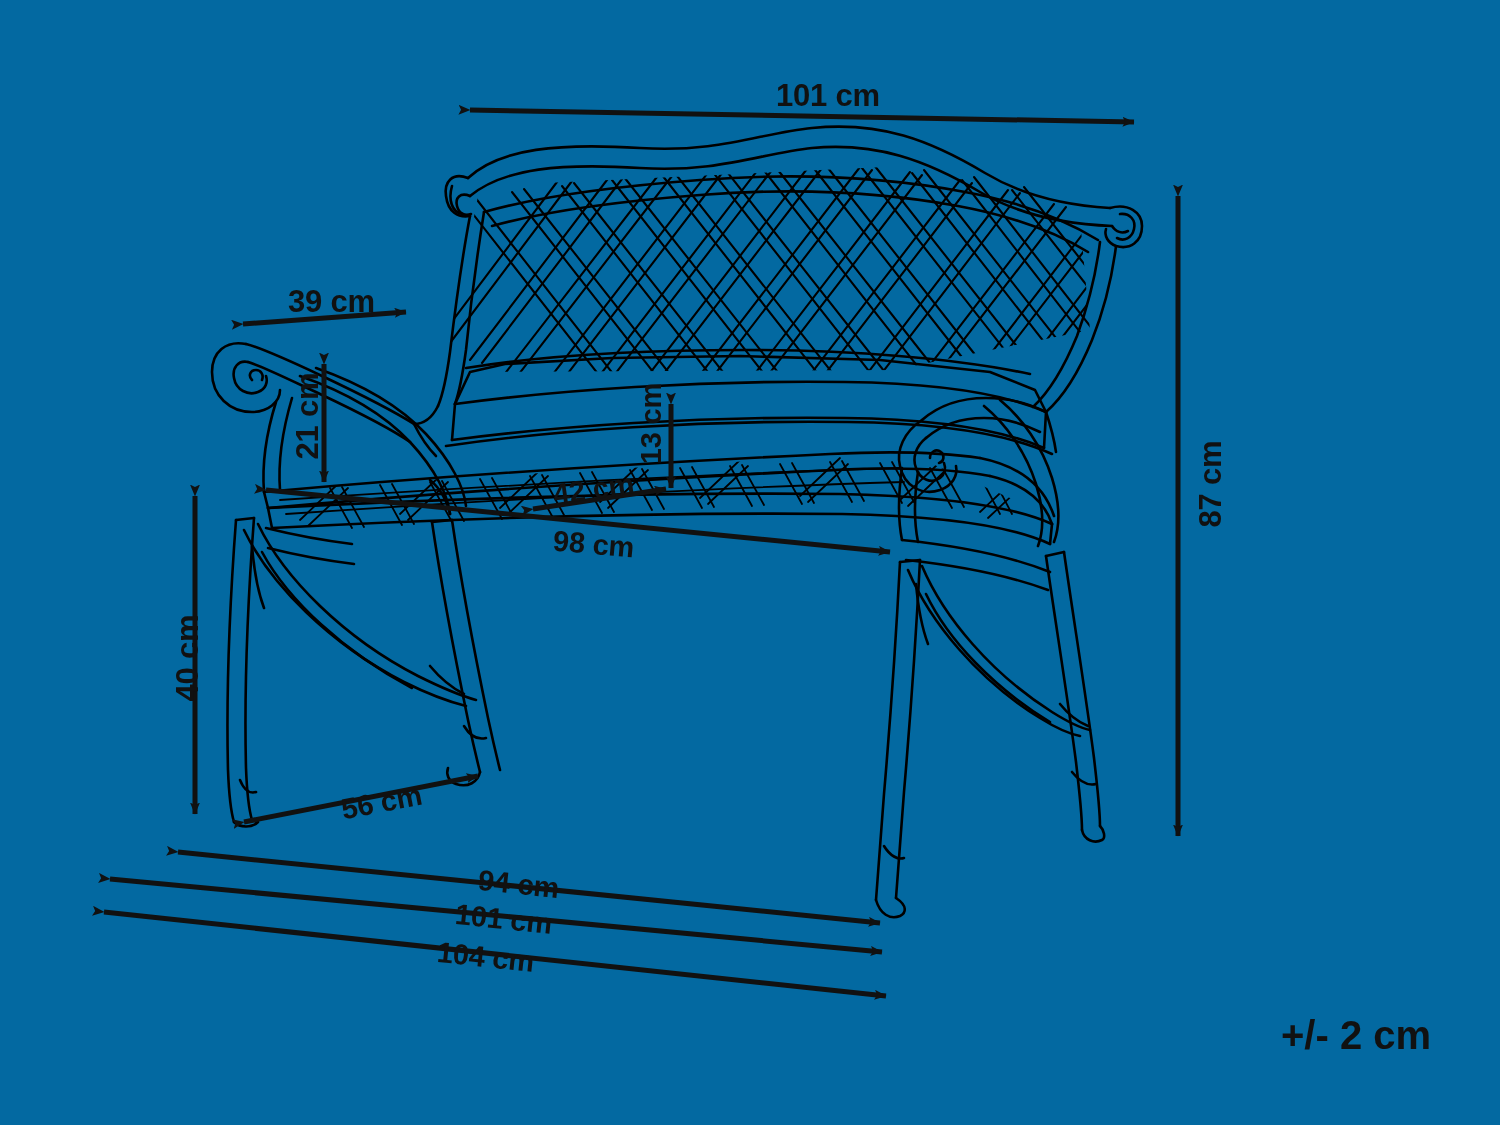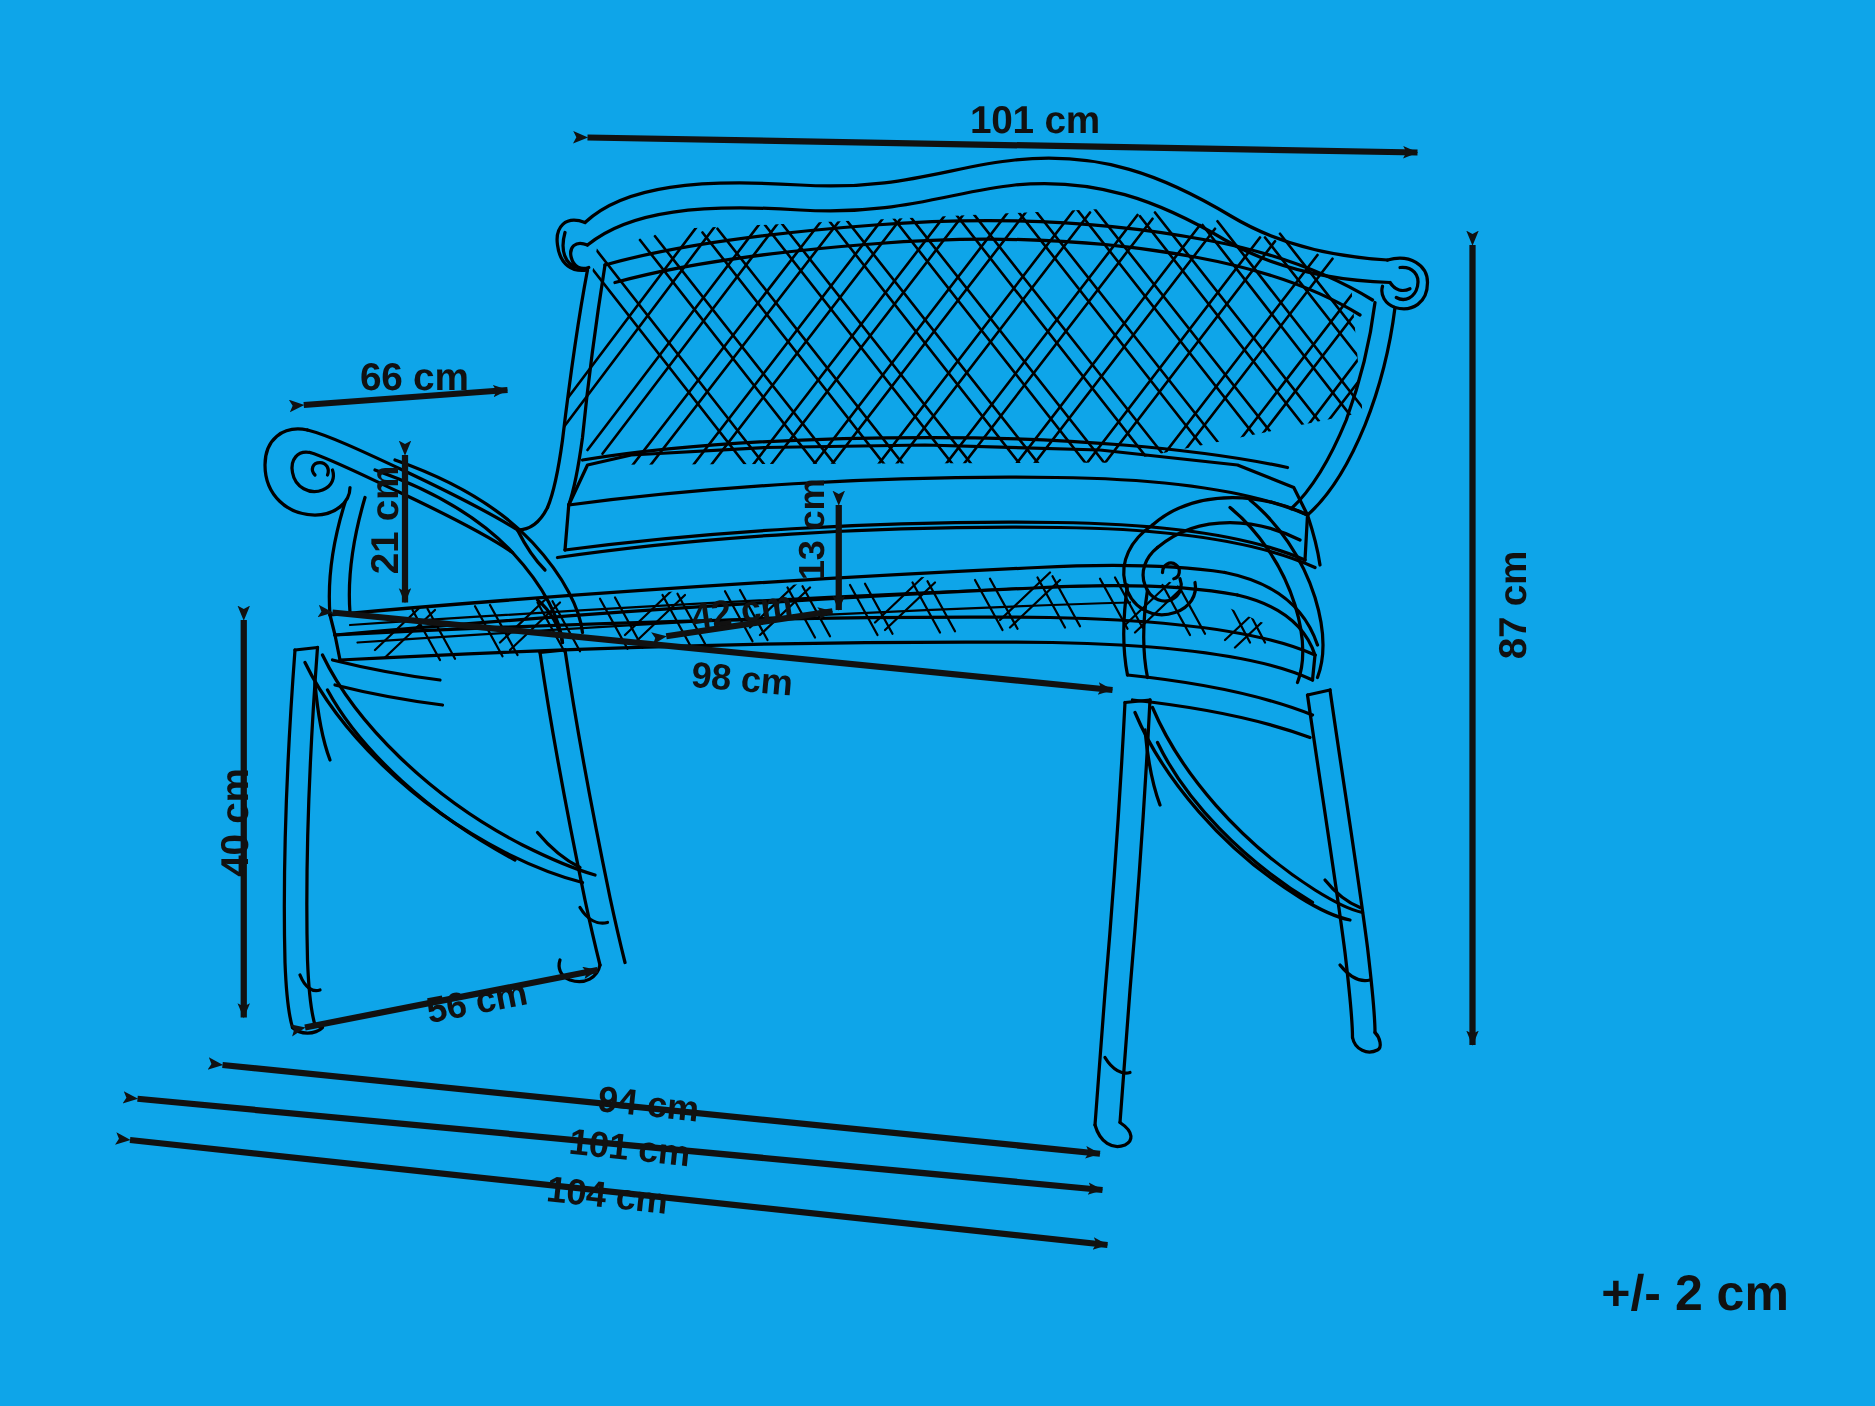--- a/index.html
+++ b/index.html
@@ -10,21 +10,21 @@
   body {
     width: 1500px;
     height: 1125px;
     font-family: "Liberation Sans", sans-serif;
     overflow: hidden;
   }
   #stage {
     position: relative;
     width: 1500px;
     height: 1125px;
-    background: #0ea5e9;
+    background: #0369a1;
   }
   #stage svg {
     position: absolute;
     top: 0;
     left: 0;
     width: 1500px;
     height: 1125px;
   }
   .dim-label {
     position: absolute;
@@ -338,21 +338,21 @@
     <line x1="178" y1="852" x2="880" y2="923" marker-start="url(#ah)" marker-end="url(#ah2)"></line>
 
     <line x1="110" y1="879" x2="882" y2="952" marker-start="url(#ah)" marker-end="url(#ah2)"></line>
 
     <line x1="104" y1="912" x2="886" y2="996" marker-start="url(#ah)" marker-end="url(#ah2)"></line>
   </g>
 </svg>
 
 <div class="dim-label sz-lg" style="left:776px; top:78px;">101 cm</div>
 
-<div class="dim-label sz-lg" style="left:288px; top:284px;">66 cm</div>
+<div class="dim-label sz-lg" style="left:288px; top:284px;">39 cm</div>
 
 <div class="dim-label sz-lg rot-90" style="left:248px; top:398px; width:120px; text-align:center;">21 cm</div>
 
 <div class="dim-label sz-md rot-90" style="left:596px; top:407px; width:110px; text-align:center;">13 cm</div>
 
 <div class="dim-label sz-md" style="left:553px; top:473px; transform:rotate(-8deg);">42 cm</div>
 
 <div class="dim-label sz-md" style="left:553px; top:528px; transform:rotate(5deg);">98 cm</div>
 
 <div class="dim-label sz-lg rot-90" style="left:1151px; top:466px; width:120px; text-align:center;">87 cm</div>

